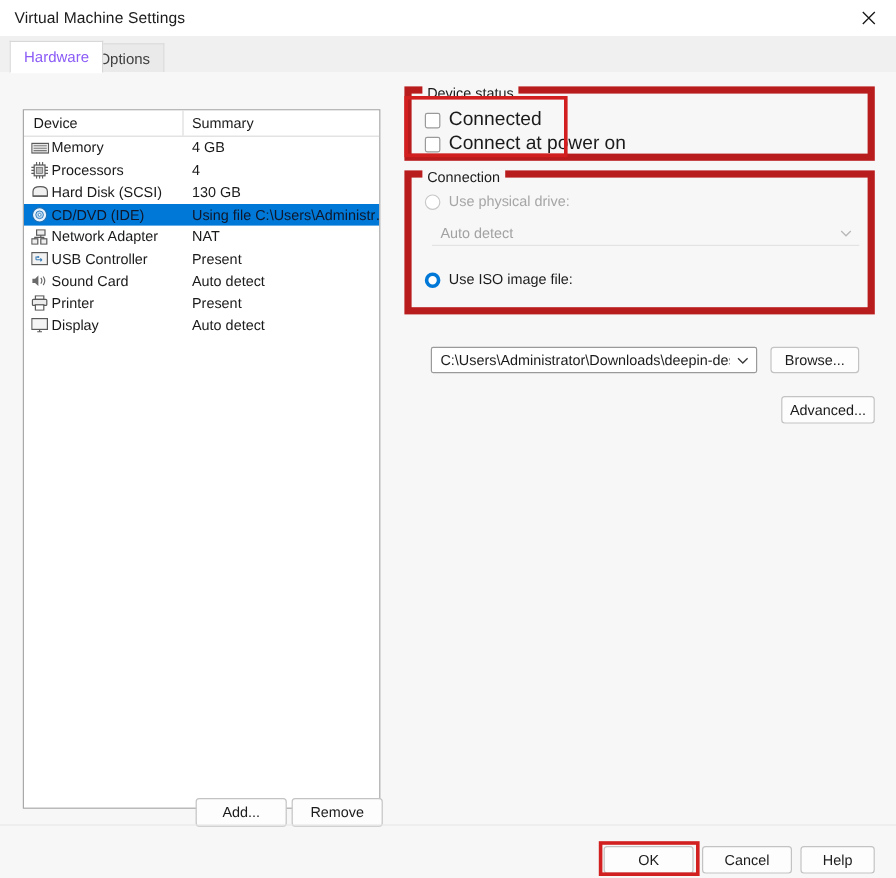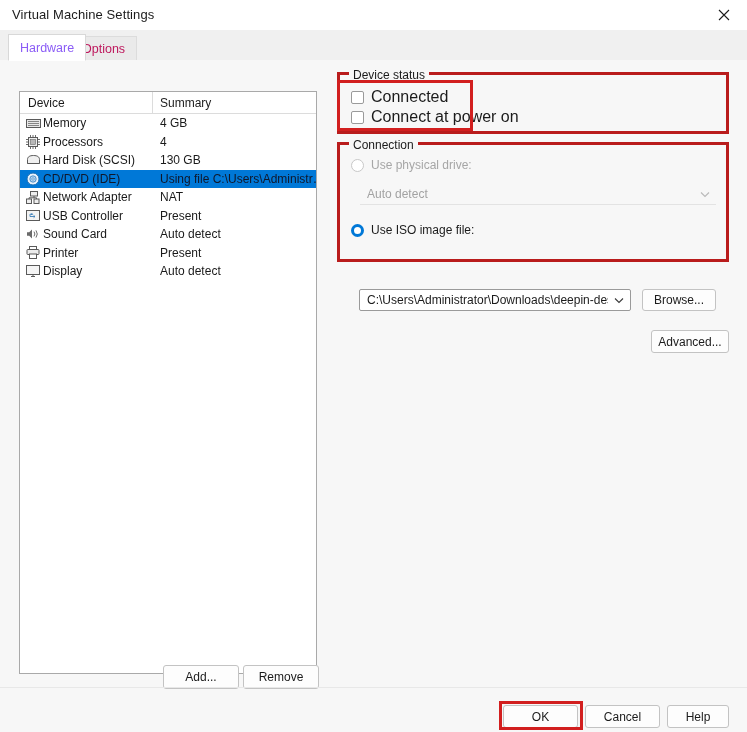--- a/index.html
+++ b/index.html
@@ -69,21 +69,21 @@
     height: 27px;
     z-index: 3;
   }
   .tab.inactive {
     left: 70px;
     top: 6px;
     height: 24px;
     background: #eaeaea;
     border: 1px solid #dcdcdc;
     border-bottom: none;
-    color: #be185d;
+    color: #404040;
   }
 
   
   .content {
     position: absolute;
     left: 0; top: 60px;
     width: 747px; height: 672px;
     background: #f7f7f7;
   }
 
@@ -169,21 +169,21 @@
     justify-content: center;
     cursor: default;
   }
   .btn-add    { position: absolute; left: 163px; top: 605px; width: 76px; height: 24px; }
   .btn-remove { position: absolute; left: 243px; top: 605px; width: 76px; height: 24px; }
 
   
   .group {
     position: absolute;
     box-sizing: border-box;
-    border: 3px solid #b91c1c;
+    border: 6px solid #b91c1c;
     background: #f7f7f7;
   }
   .group-title {
     position: absolute;
     top: -7px; left: 9px;
     background: #f7f7f7;
     padding: 0 4px;
     font-size: 12px;
     color: #1b1b1b;
   }

